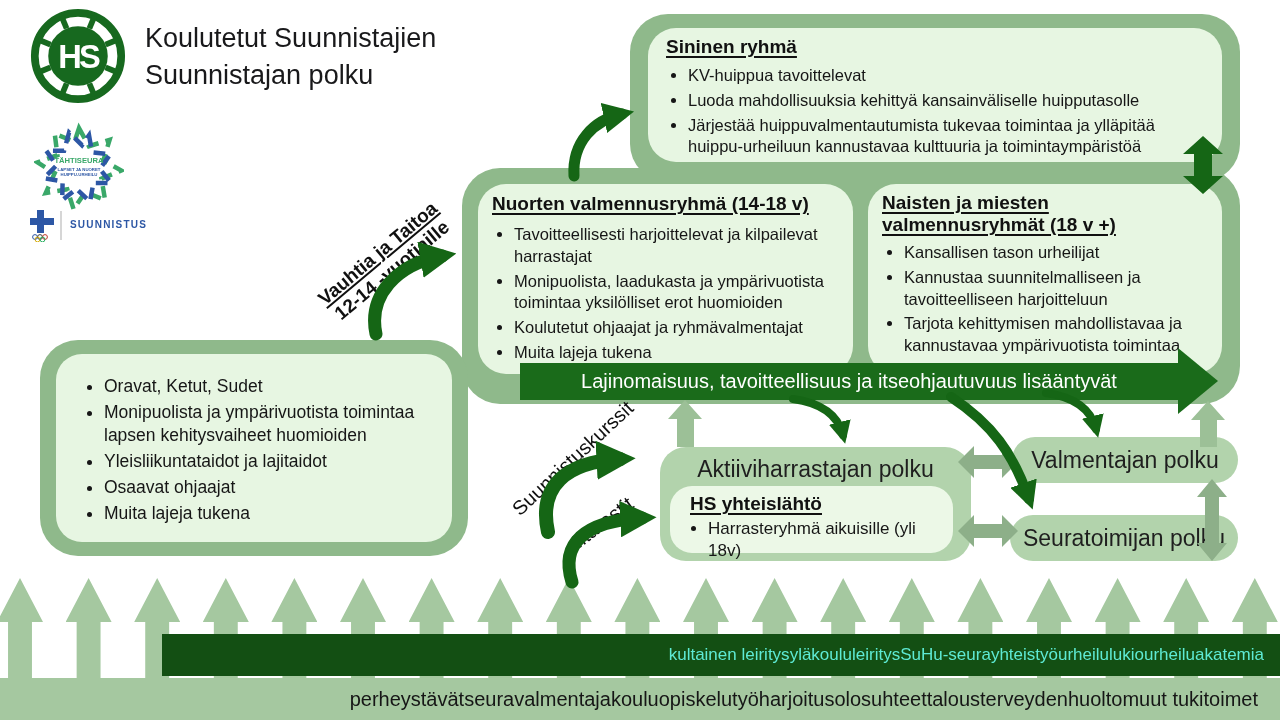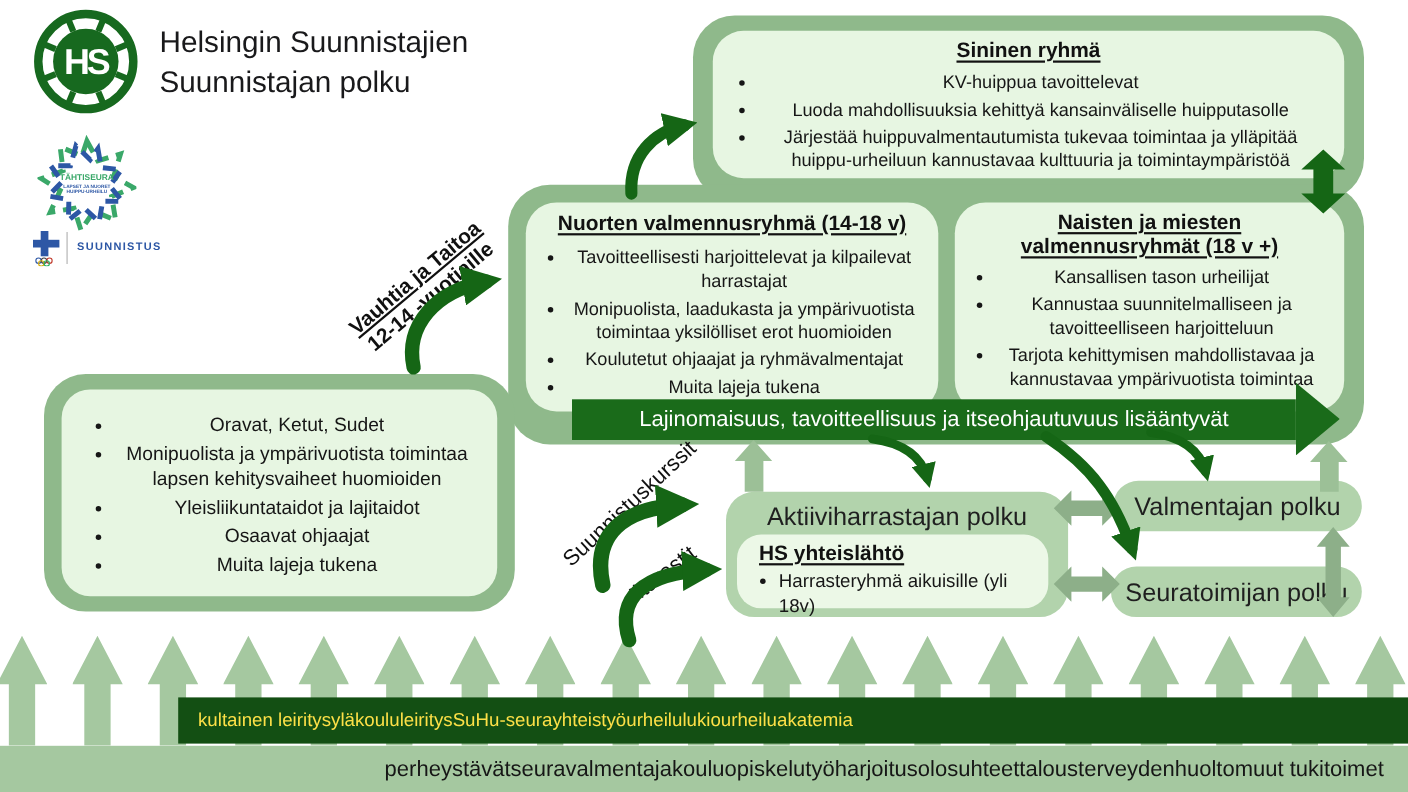--- a/index.html
+++ b/index.html
@@ -1,41 +1,41 @@
 <!DOCTYPE html>
 <html><head>
 <meta charset="utf-8">
 <style>
   html,body{margin:0;padding:0;background:#ffffff;}
   .canvas{position:relative;width:1280px;height:720px;overflow:hidden;
           font-family:"Liberation Sans","DejaVu Sans",sans-serif;color:#1c1c1e;background:#fff;}
   .abs{position:absolute;}
   
   .frame{background:#8fb98b;border-radius:38px;}
-  .lightbox{background:#e7f6e2;border-radius:28px;text-align:center;}
+  .lightbox{background:#e7f6e2;border-radius:28px;}
   .box-title{font-weight:bold;font-size:19px;color:#111;
              text-decoration:underline;text-decoration-thickness:2px;text-underline-offset:3px;}
   ul.bullets{margin:0;padding-left:22px;font-size:16.5px;line-height:1.32;color:#161616;}
   ul.bullets li{margin-bottom:3px;}
   
   .banner-bar{background:#1a6b1a;color:#fff;font-size:20px;display:flex;align-items:center;justify-content:center;}
   .banner-tip{background:#1a6b1a;clip-path:polygon(0 0,100% 50%,0 100%);}
   
   .pill{background:#b2d3ac;border-radius:26px;color:#1f1f1f;}
   .pill-label{font-size:23px;text-align:center;color:#1f1f1f;}
   .hsbox{background:#ecf8e7;border-radius:22px;}
   
   .rot{font-weight:bold;color:#101010;white-space:nowrap;text-align:center;}
   .uline{text-decoration:underline;text-decoration-thickness:2px;text-underline-offset:2px;}
   
   .fence-arrow{position:absolute;top:0;width:46px;height:100px;background:#a5c8a0;
     clip-path:polygon(50% 0%,100% 44%,76% 44%,76% 100%,24% 100%,0% 44%,24% 44%);}
   
   .fence-arrow{clip-path:polygon(50% 0%,100% 44%,76% 44%,76% 100%,24% 100%,24% 44%,0% 44%);}
-  .support-bar{background:#134f13;color:#fde047;display:flex;align-items:center;justify-content:flex-start;
+  .support-bar{background:#134f13;color:#5eead4;display:flex;align-items:center;justify-content:flex-end;
                padding:0 16px 0 18px;box-sizing:border-box;font-size:17px;white-space:nowrap;}
   .foundation-bar{background:#a5c8a0;color:#161616;display:flex;align-items:center;justify-content:flex-end;
                padding:0 22px;box-sizing:border-box;font-size:20px;white-space:nowrap;}
   .overlay{pointer-events:none;}
   .hdr-title{font-size:27px;line-height:37px;color:#19191b;}
 </style>
 </head>
 <body>
 
 <div class="canvas">
@@ -50,21 +50,21 @@
       <line x1="50" y1="19" x2="50" y2="5" transform="rotate(157.5 50 50)"></line>
       <line x1="50" y1="19" x2="50" y2="5" transform="rotate(202.5 50 50)"></line>
       <line x1="50" y1="19" x2="50" y2="5" transform="rotate(247.5 50 50)"></line>
       <line x1="50" y1="19" x2="50" y2="5" transform="rotate(292.5 50 50)"></line>
       <line x1="50" y1="19" x2="50" y2="5" transform="rotate(337.5 50 50)"></line>
     </g>
     <text x="50" y="62" text-anchor="middle" font-family="Liberation Sans,sans-serif" font-size="34" font-weight="bold" fill="#ffffff" letter-spacing="-3">HS</text>
   </svg>
 
   <div class="abs hdr-title" style="left:145px;top:20px">
-    <div>Helsingin Suunnistajien</div>
+    <div>Koulutetut Suunnistajien</div>
     <div>Suunnistajan polku</div>
   </div>
 
   <svg class="abs" style="left:34px;top:120px" width="90" height="92" viewBox="0 0 100 100">
     <polygon points="50,8 61,28 84,21 77,44 97,55 75,64 79,88 57,79 44,98 37,76 13,80 23,58 4,46 26,38 23,14 45,23" fill="none" stroke="#3aa869" stroke-width="5" stroke-dasharray="13 8"></polygon>
     <polygon points="50,14 59,31 79,27 73,46 90,57 71,63 74,84 55,75 44,92 38,72 17,75 26,57 10,45 29,39 28,18 46,27" fill="none" stroke="#2d57a5" stroke-width="5" stroke-dasharray="13 8" transform="rotate(18 50 50)"></polygon>
     <text x="50" y="47" text-anchor="middle" font-size="8.5" font-weight="bold" fill="#3aa869">TÄHTISEURA</text>
     <text x="50" y="55" text-anchor="middle" font-size="4.8" font-weight="bold" fill="#2d57a5">LAPSET JA NUORET</text>
     <text x="50" y="61" text-anchor="middle" font-size="4.8" font-weight="bold" fill="#2d57a5">HUIPPU-URHEILU</text>
   </svg>

